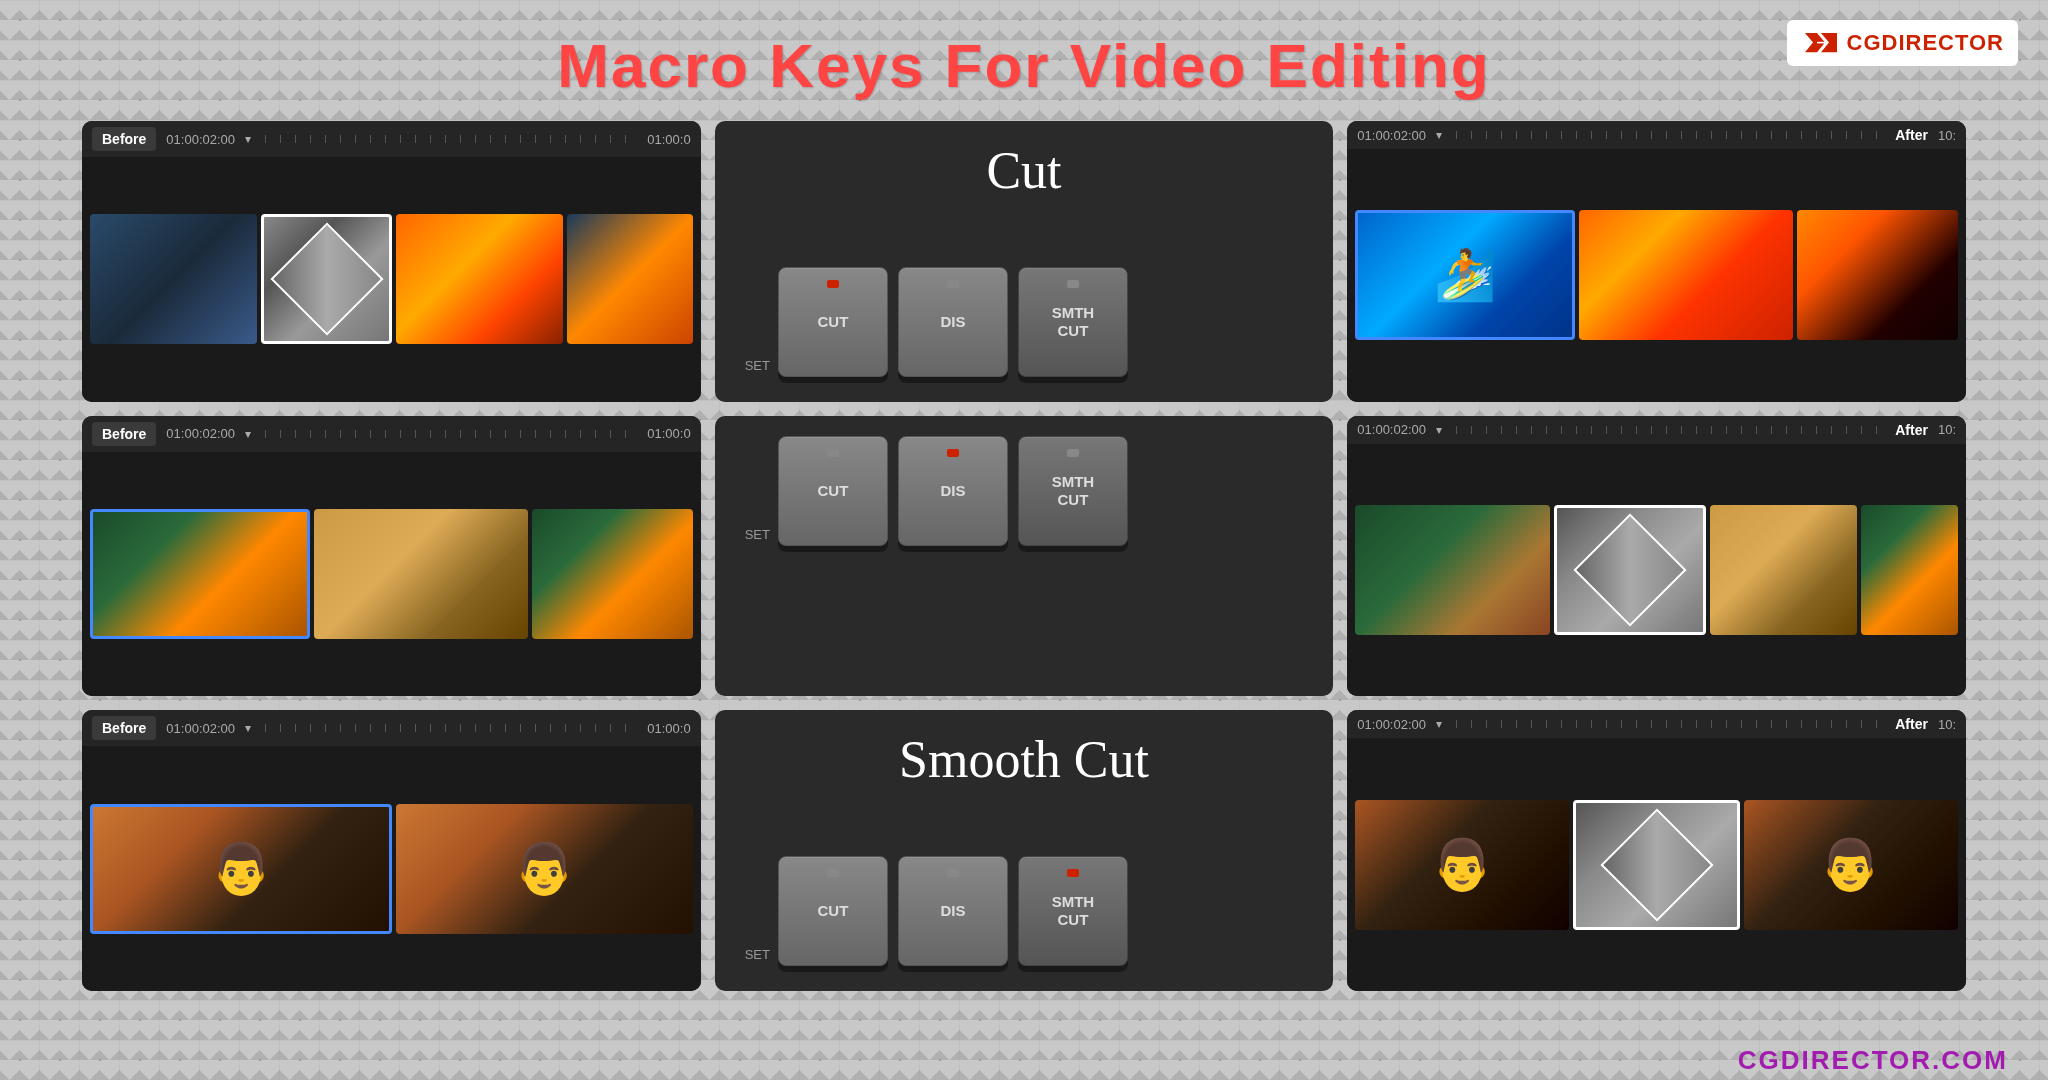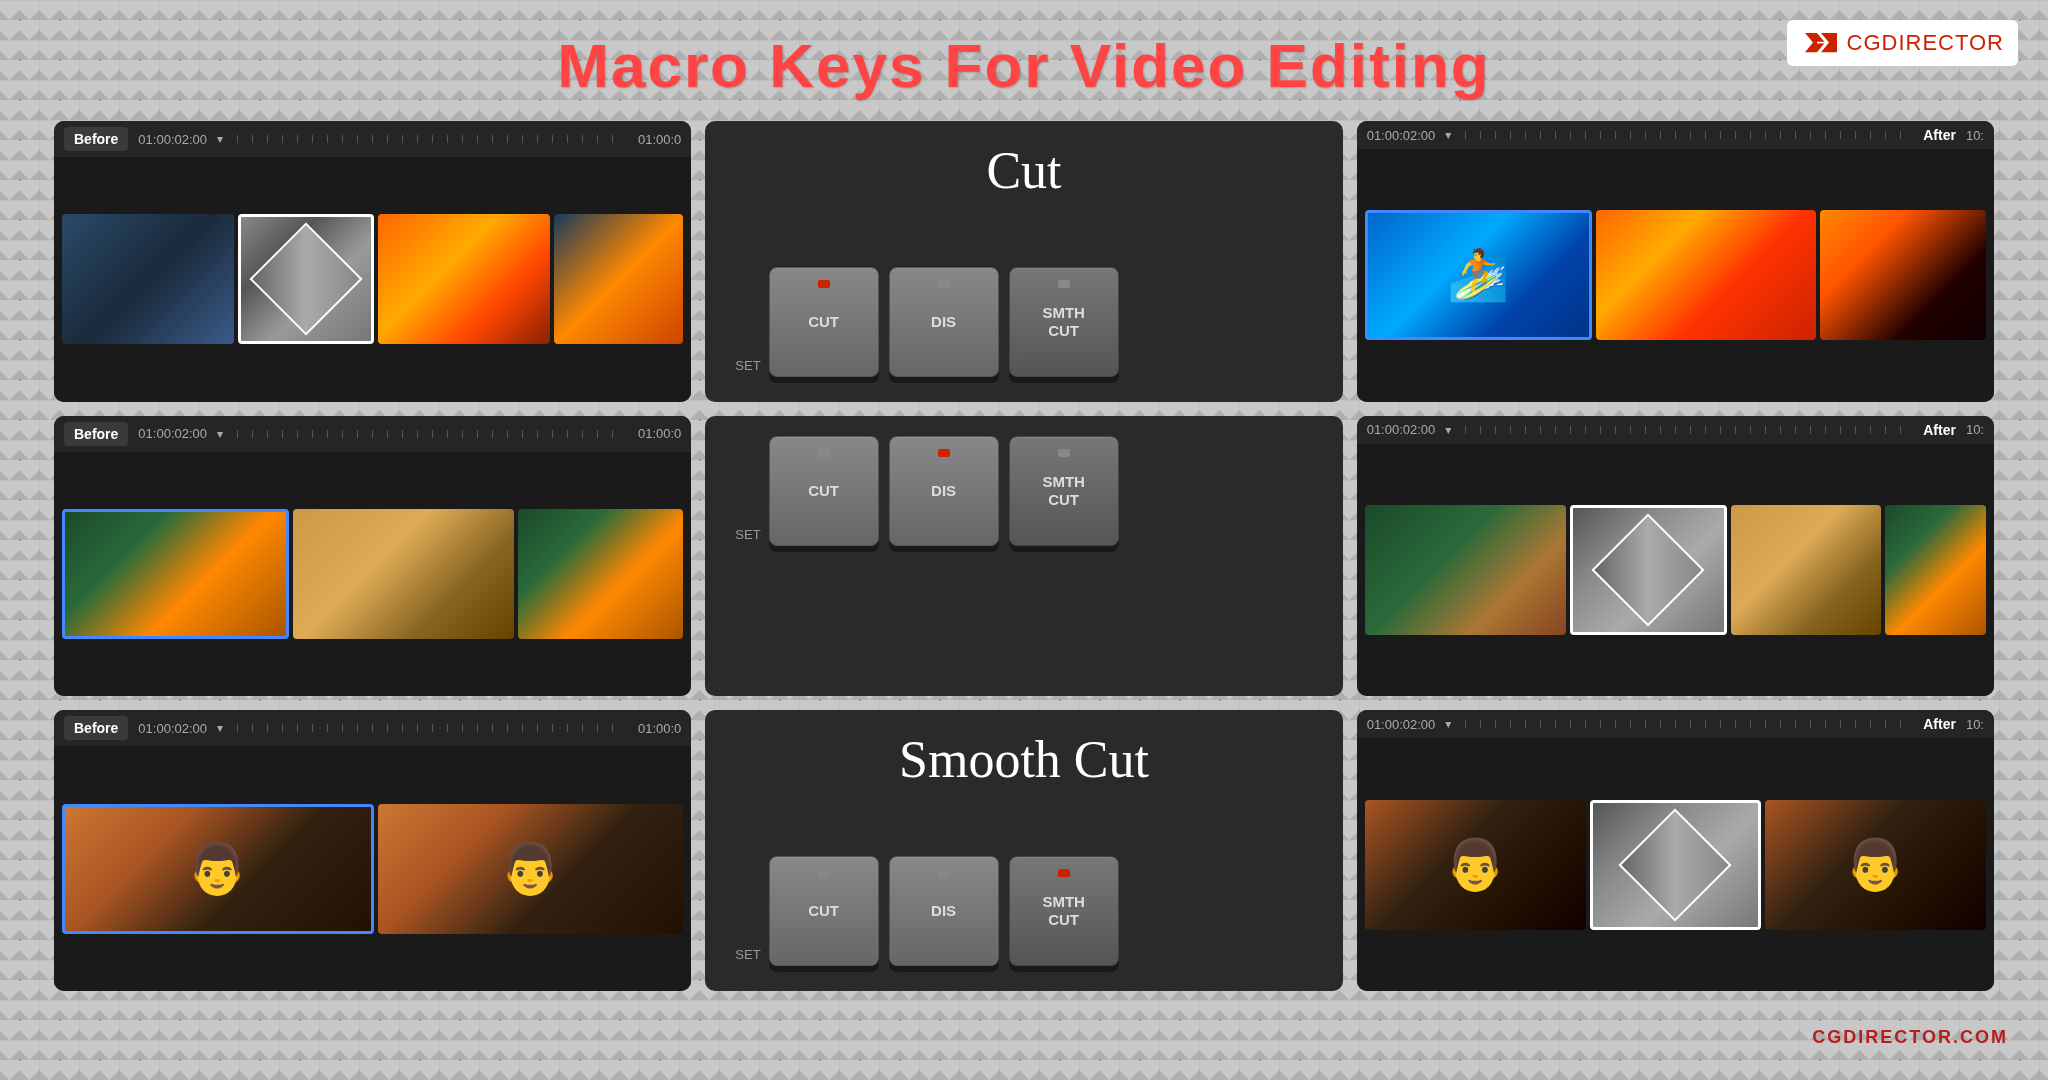--- a/index.html
+++ b/index.html
@@ -54,31 +54,31 @@
     }
 
     .logo-icon {
       width: 40px;
       height: 30px;
       margin-right: 6px;
     }
 
     .logo-text {
       font-size: 22px;
-      font-weight: 400;
+      font-weight: 700;
       color: #cc2200;
       letter-spacing: 1px;
     }
 
     .grid {
       display: grid;
       grid-template-columns: 1fr 1fr 1fr;
       grid-template-rows: 1fr 1fr 1fr;
       gap: 14px;
-      padding: 0 54px;
+      padding: 0 82px;
       height: 870px;
       position: relative;
       z-index: 10;
     }
 
     
     .timeline-panel {
       background: #1a1a1a;
       border-radius: 10px;
       overflow: hidden;
@@ -297,24 +297,24 @@
     .key-text {
       font-size: 15px;
       font-weight: bold;
       text-align: center;
       line-height: 1.2;
       color: #ddd;
     }
 
     .footer-text {
       position: absolute;
-      bottom: 32px;
+      bottom: 4px;
       right: 40px;
-      color: #b91c1c;
-      font-size: 18px;
+      color: #a21caf;
+      font-size: 26px;
       font-weight: 900;
       letter-spacing: 2px;
       z-index: 20;
     }
 
     
     .ruler-marks {
       flex: 1;
       height: 8px;
       background: repeating-linear-gradient(90deg, #555 0px, #555 1px, transparent 1px, transparent 15px);

